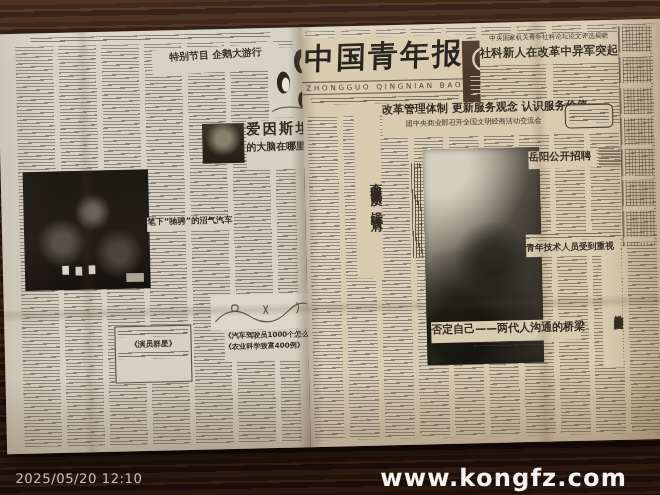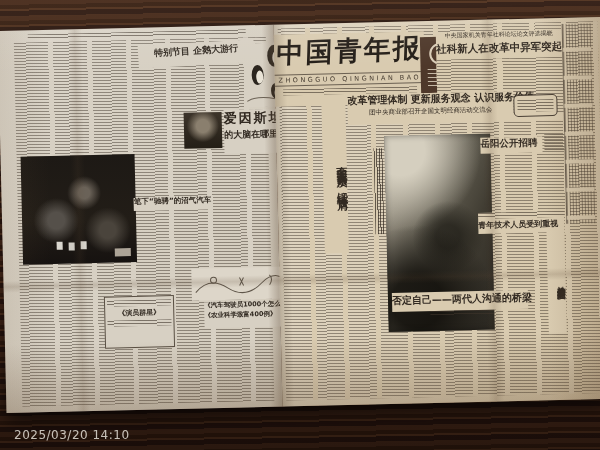--- a/index.html
+++ b/index.html
@@ -181,14 +181,15 @@
       <div class="abs stripes fp-bridge-by"></div>
     </div>
 
     <div class="abs crease-l"></div>
     <div class="abs fold-shadow"></div>
     <div class="abs crease-r"></div>
     <div class="abs h-crease"></div>
     <div class="abs vignette"></div>
   </div>
 
-  <div class="timestamp">2025/03/20 14:10</div>
+  <div class="watermark-url">www.kongfz.com</div>
+  <div class="timestamp">2025/05/20 12:10</div>
 </div>
 
 </body></html>

